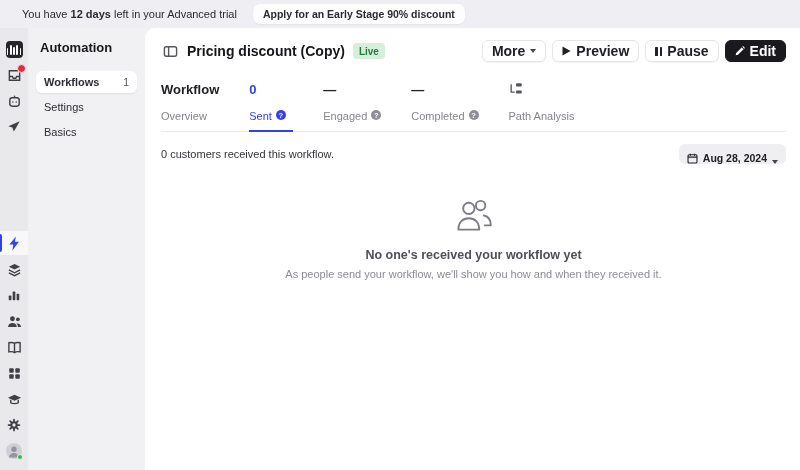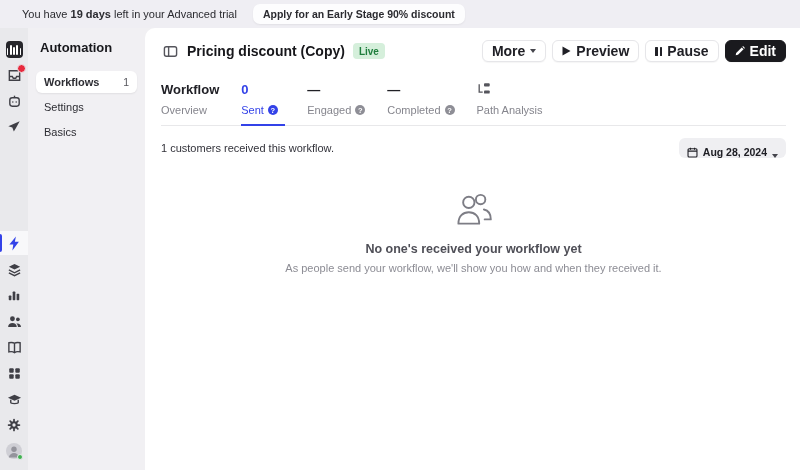--- a/index.html
+++ b/index.html
@@ -47,24 +47,24 @@
   .status-line { display: flex; align-items: center; gap: 5px; font-size: 11px; color: #8a8a92; white-space: nowrap; }
   .mini-avatar { width: 13px; height: 13px; border-radius: 50%; background: #e3e3e7; display: inline-flex; align-items: center; justify-content: center; overflow: hidden; }
   .header-actions { margin-left: auto; display: flex; align-items: center; gap: 6px; }
   .act-btn { height: 22px; display: inline-flex; align-items: center; gap: 5px; padding: 0 9px; background: #fff; border: 1px solid #e6e6e9; border-radius: 6px; font-family: inherit; font-size: 14px; font-weight: 700; color: #202026; cursor: pointer; box-shadow: 0 1px 1px rgba(0,0,0,.04); white-space: nowrap; }
   .act-btn.dark { background: #1a1a1e; border-color: #1a1a1e; color: #fff; }
   .caret-down { width: 0; height: 0; border-left: 3.5px solid transparent; border-right: 3.5px solid transparent; border-top: 4px solid #45454c; }
   .pause-glyph { display: inline-flex; gap: 2px; }
   .pause-glyph i { width: 2.5px; height: 9px; background: #202026; border-radius: 0.5px; }
 
   
-  .tabs { display: flex; gap: 22px; margin-top: 16px; border-bottom: 1px solid #e8e8ea; }
+  .tabs { display: flex; gap: 30px; margin-top: 16px; border-bottom: 1px solid #e8e8ea; }
   .tab { padding-bottom: 8px; border-bottom: 2px solid transparent; margin-bottom: -1px; cursor: pointer; min-width: 44px; }
   .tab-value { font-size: 13px; font-weight: 700; color: #202026; line-height: 16px; height: 16px; }
-  .tab-label { margin-top: 6px; font-size: 11px; color: #85858d; display: flex; align-items: center; gap: 4px; }
+  .tab-label { margin-top: 12px; font-size: 11px; color: #85858d; display: flex; align-items: flex-start; gap: 4px; }
   .tab.active { border-bottom-color: #3342e8; }
   .tab.active .tab-value, .tab.active .tab-label { color: #3342e8; }
   .help-dot { width: 10px; height: 10px; border-radius: 50%; background: #8e8e96; color: #fff; font-size: 7.5px; font-weight: 700; display: inline-flex; align-items: center; justify-content: center; cursor: pointer; }
   .tab.active .help-dot { background: #3342e8; }
 
   
   .stats-row { margin-top: 12px; display: flex; align-items: center; justify-content: space-between; }
   .summary-text { font-size: 11px; color: #32323a; }
   .date-btn { height: 20px; display: inline-flex; align-items: flex-end; gap: 5px; background: #efeff2; border: none; border-radius: 6px; padding: 0 8px; font-family: inherit; font-size: 10.5px; font-weight: 700; color: #202026; cursor: pointer; }
 
@@ -74,21 +74,21 @@
   .empty-subtitle { margin-top: 6px; font-size: 11px; color: #8c8c94; }
 </style>
 </head>
 <body>
 
 <div class="app">
 
   <div class="banner">
     <span class="banner-text">
       <span>You have</span>
-      <b>19 days</b>
+      <b>12 days</b>
       <span>left in your Advanced trial</span>
     </span>
     <button class="pill-btn pill-white">Apply for an Early Stage 90% discount</button>
   </div>
 
   <div class="shell">
 
     <nav class="rail">
       <div class="rail-item">
         <span class="logo-box">
@@ -285,21 +285,21 @@
                 </g>
               </svg>
           </div>
           <div class="tab-label">
               <span>Path Analysis</span>
             </div>
         </div>
       </div>
 
       <div class="stats-row">
-        <span class="summary-text">1 customers received this workflow.</span>
+        <span class="summary-text">0 customers received this workflow.</span>
         <button class="date-btn">
           <svg width="11" height="11" viewBox="0 0 16 16" fill="none" stroke="#202026" stroke-width="1.6">
               <rect x="1.5" y="2.5" width="13" height="12" rx="1.5"></rect>
               <path d="M1.5 6h13M5 1v3M11 1v3"></path>
             </svg>
           <span>Aug 28, 2024</span>
           <span class="caret-down"></span>
         </button>
       </div>
 

